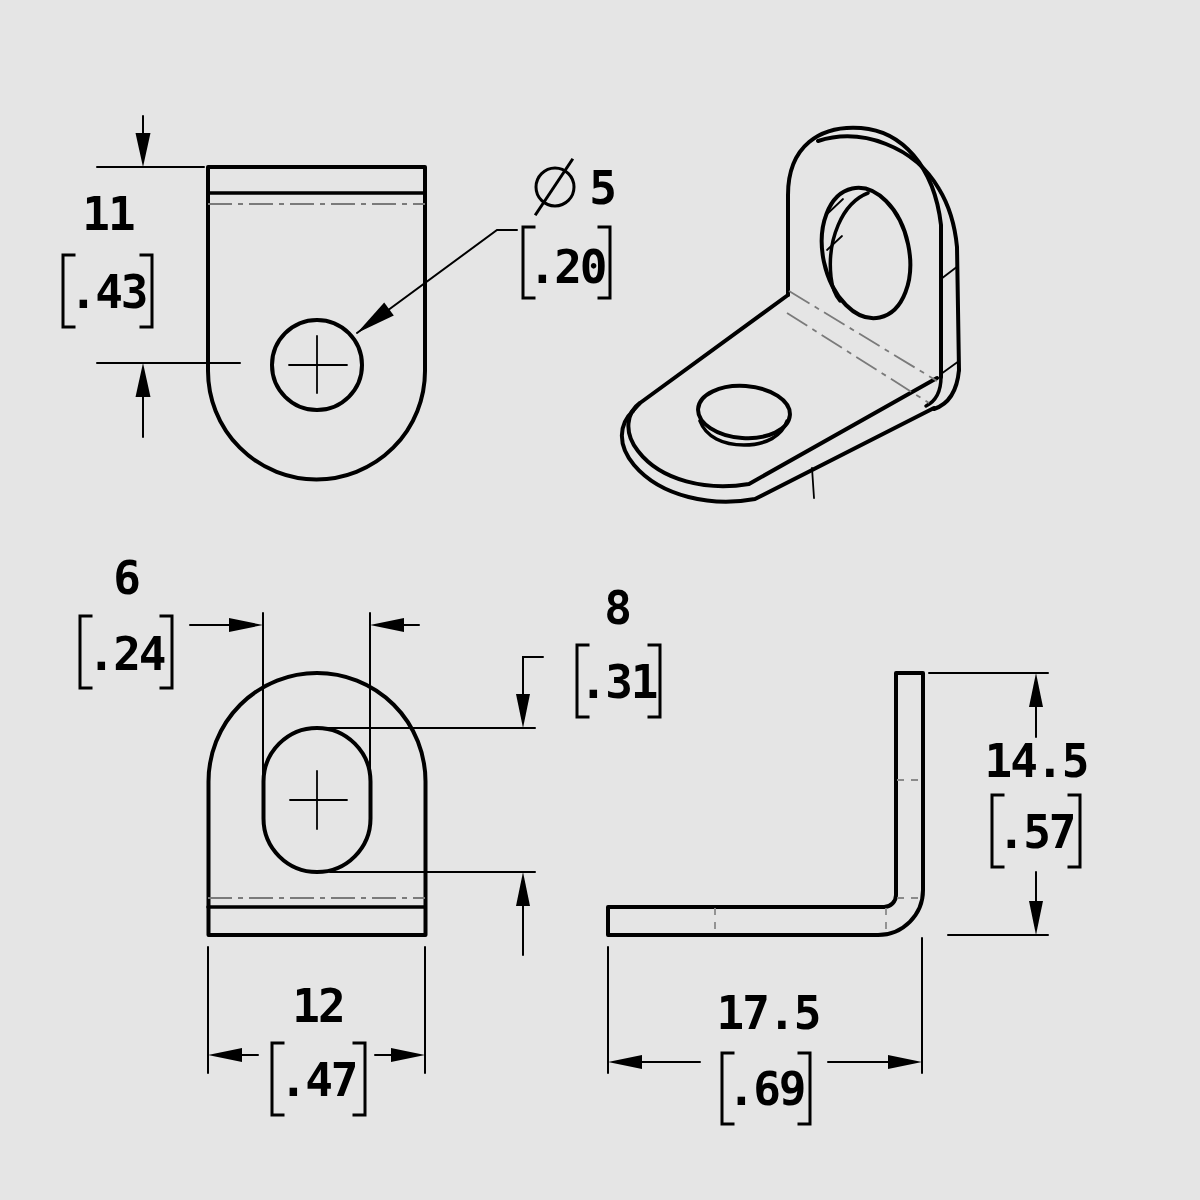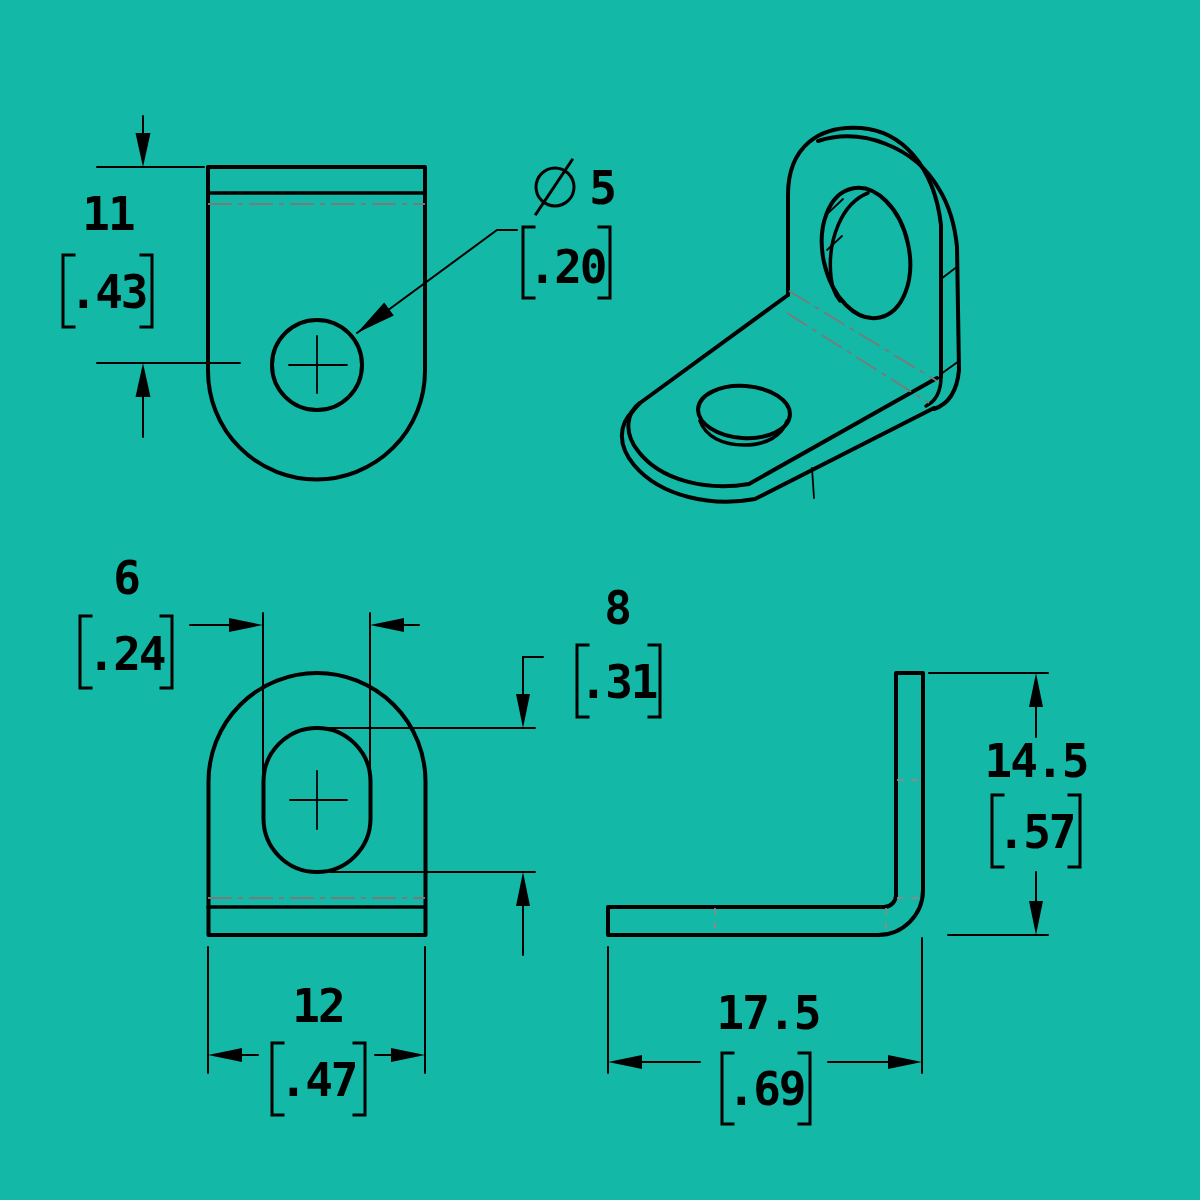--- a/index.html
+++ b/index.html
@@ -1,16 +1,16 @@
 <!DOCTYPE html>
 <html><head>
 <meta charset="utf-8">
 <style>
   html,body{margin:0;padding:0;background:#ffffff;}
-  .stage{width:1200px;height:1200px;position:relative;background:#14b8a6;}
+  .stage{width:1200px;height:1200px;position:relative;background:#e5e5e5;}
   svg{display:block;}
   .dim-text{font-family:"DejaVu Sans Mono","DejaVu Sans",monospace;font-weight:bold;
             font-size:46px;fill:#000;letter-spacing:-2px;}
   .outline{fill:none;stroke:#000;stroke-width:4;stroke-linejoin:round;stroke-linecap:round;}
   .edge{fill:none;stroke:#000;stroke-width:3.5;stroke-linecap:round;}
   .thin{fill:none;stroke:#000;stroke-width:2;stroke-linecap:round;}
   .tick{fill:none;stroke:#000;stroke-width:1.8;stroke-linecap:round;}
   .dashdot{fill:none;stroke:#7a7a7a;stroke-width:1.8;stroke-dasharray:24 6 5 6;}
   .dashed{fill:none;stroke:#8a8a8a;stroke-width:1.8;stroke-dasharray:7 7;}
   .bracket{fill:none;stroke:#000;stroke-width:3;stroke-linecap:square;}

